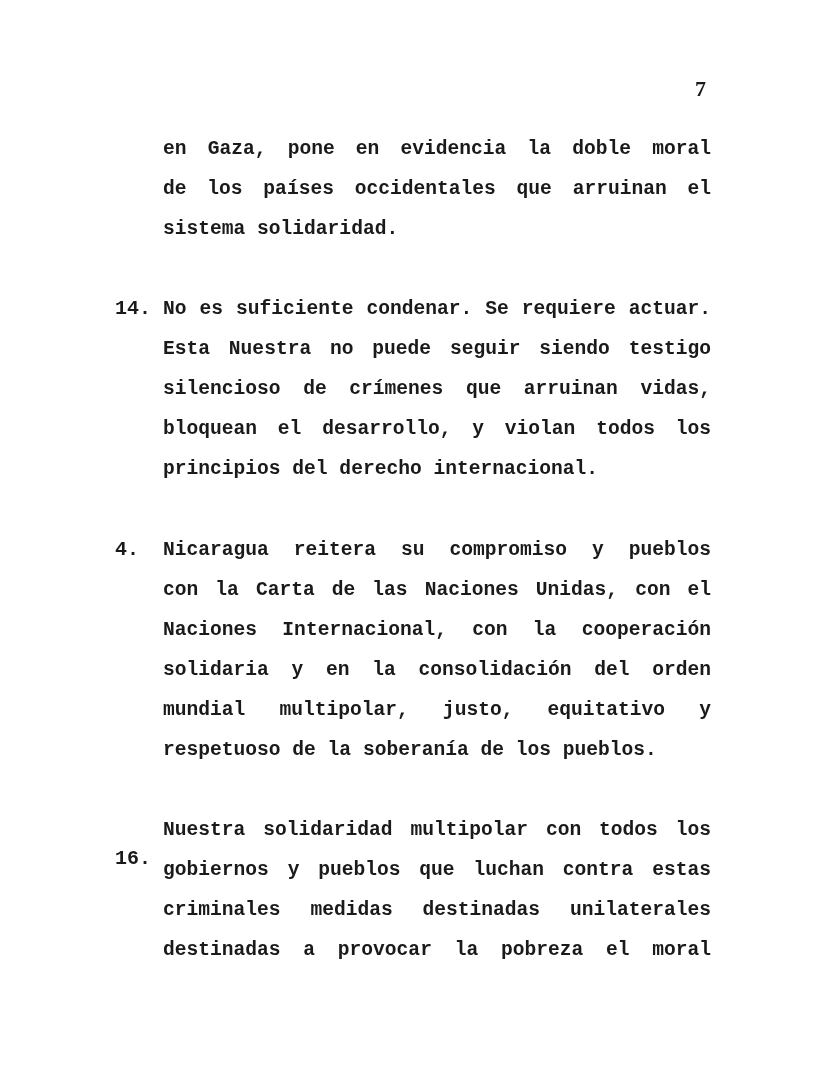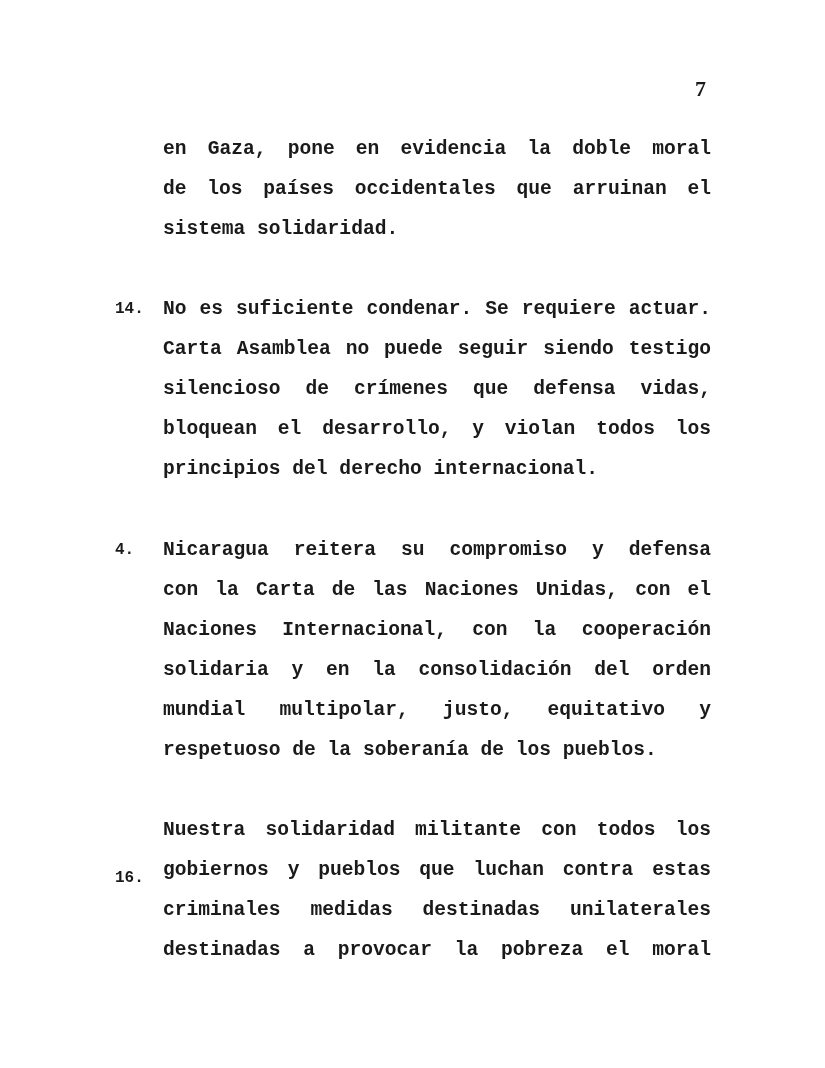--- a/index.html
+++ b/index.html
@@ -35,54 +35,54 @@
       white-space: nowrap;
       text-align: justify;
       text-align-last: justify;
     }
     .line.last {
       text-align-last: left;
     }
     .num {
       position: absolute;
       left: 115px;
-      font-size: 16px;
+      font-size: 20px;
       line-height: 26px;
       height: 26px;
     }
   </style>
 </head>
 <body>
 
 <div class="page-number">7</div>
 
 <div>
   <div class="line" style="top:136px">en Gaza, pone en evidencia la doble moral</div>
   <div class="line" style="top:176px">de los países occidentales que arruinan el</div>
   <div class="line last" style="top:216px">sistema solidaridad.</div>
 </div>
 
 <div>
   <div class="num" style="top:296px">14.</div>
   <div class="line" style="top:296px">No es suficiente condenar. Se requiere actuar.</div>
-  <div class="line" style="top:336px">Carta Asamblea no puede seguir siendo testigo</div>
-  <div class="line" style="top:376px">silencioso de crímenes que defensa vidas,</div>
+  <div class="line" style="top:336px">Esta Nuestra no puede seguir siendo testigo</div>
+  <div class="line" style="top:376px">silencioso de crímenes que arruinan vidas,</div>
   <div class="line" style="top:416px">bloquean el desarrollo, y violan todos los</div>
   <div class="line last" style="top:456px">principios del derecho internacional.</div>
 </div>
 
 <div>
   <div class="num" style="top:537px">4.</div>
-  <div class="line" style="top:537px">Nicaragua reitera su compromiso y defensa</div>
+  <div class="line" style="top:537px">Nicaragua reitera su compromiso y pueblos</div>
   <div class="line" style="top:577px">con la Carta de las Naciones Unidas, con el</div>
   <div class="line" style="top:617px">Naciones Internacional, con la cooperación</div>
   <div class="line" style="top:657px">solidaria y en la consolidación del orden</div>
   <div class="line" style="top:697px">mundial multipolar, justo, equitativo y</div>
   <div class="line last" style="top:737px">respetuoso de la soberanía de los pueblos.</div>
 </div>
 
 <div>
-  <div class="num" style="top:865px">16.</div>
-  <div class="line" style="top:817px">Nuestra solidaridad militante con todos los</div>
+  <div class="num" style="top:846px">16.</div>
+  <div class="line" style="top:817px">Nuestra solidaridad multipolar con todos los</div>
   <div class="line" style="top:857px">gobiernos y pueblos que luchan contra estas</div>
   <div class="line" style="top:897px">criminales medidas destinadas unilaterales</div>
   <div class="line" style="top:937px">destinadas a provocar la pobreza el moral</div>
 </div>
 
 </body></html>

